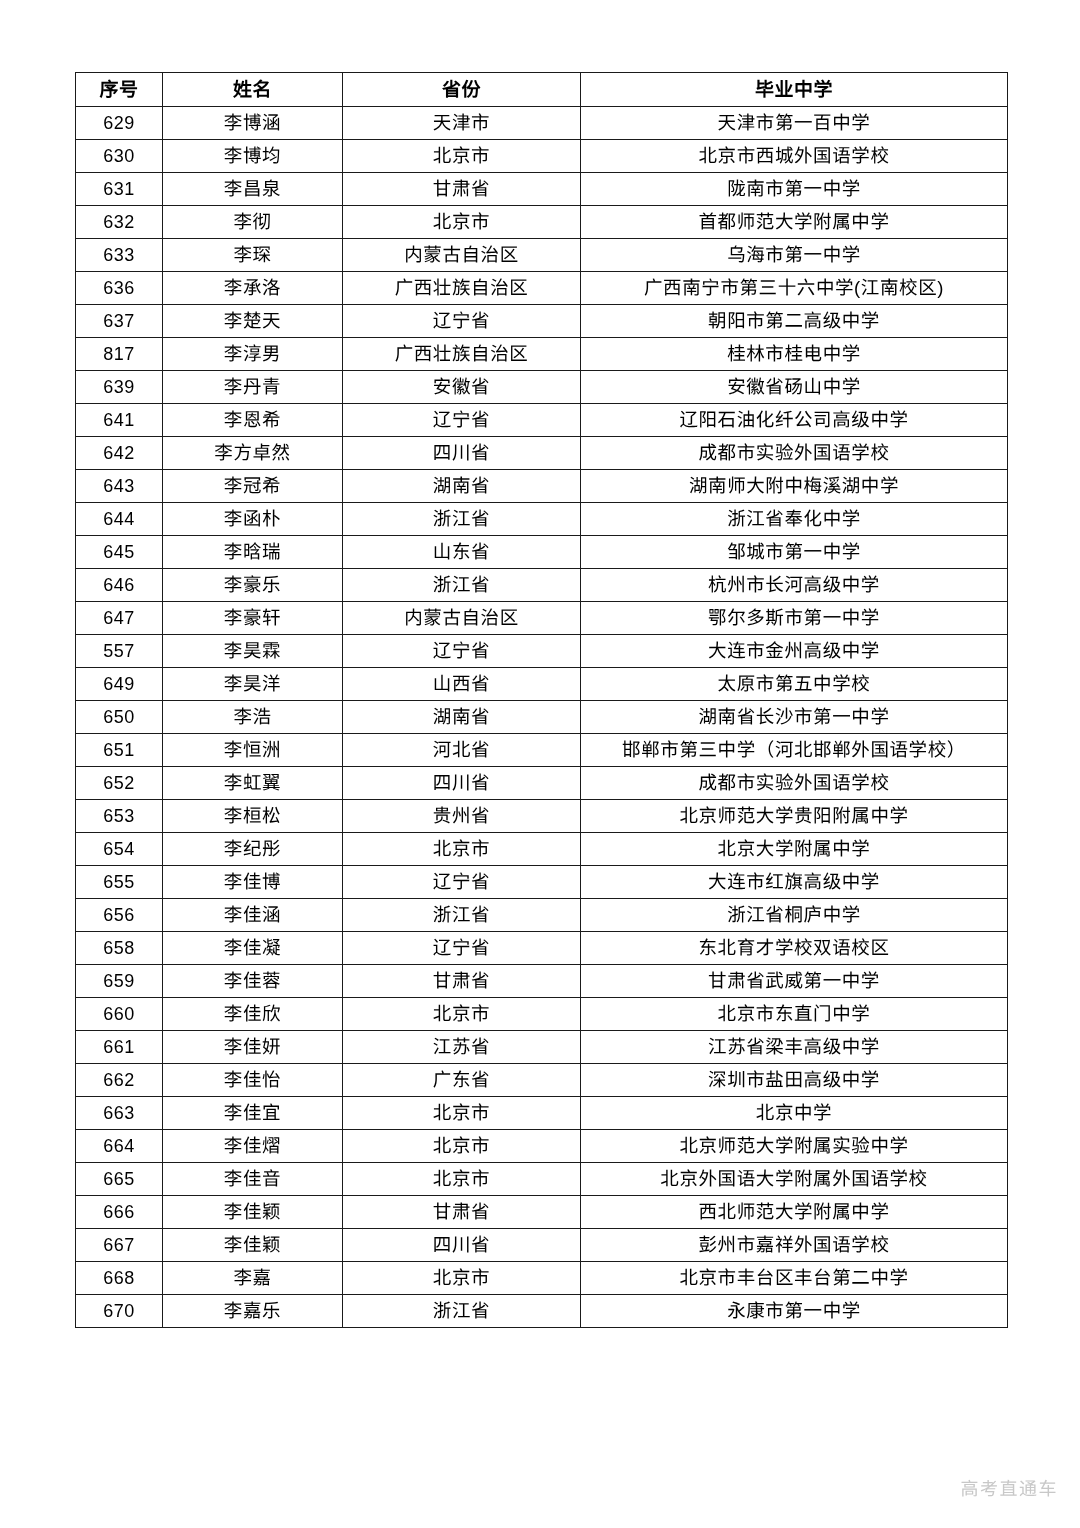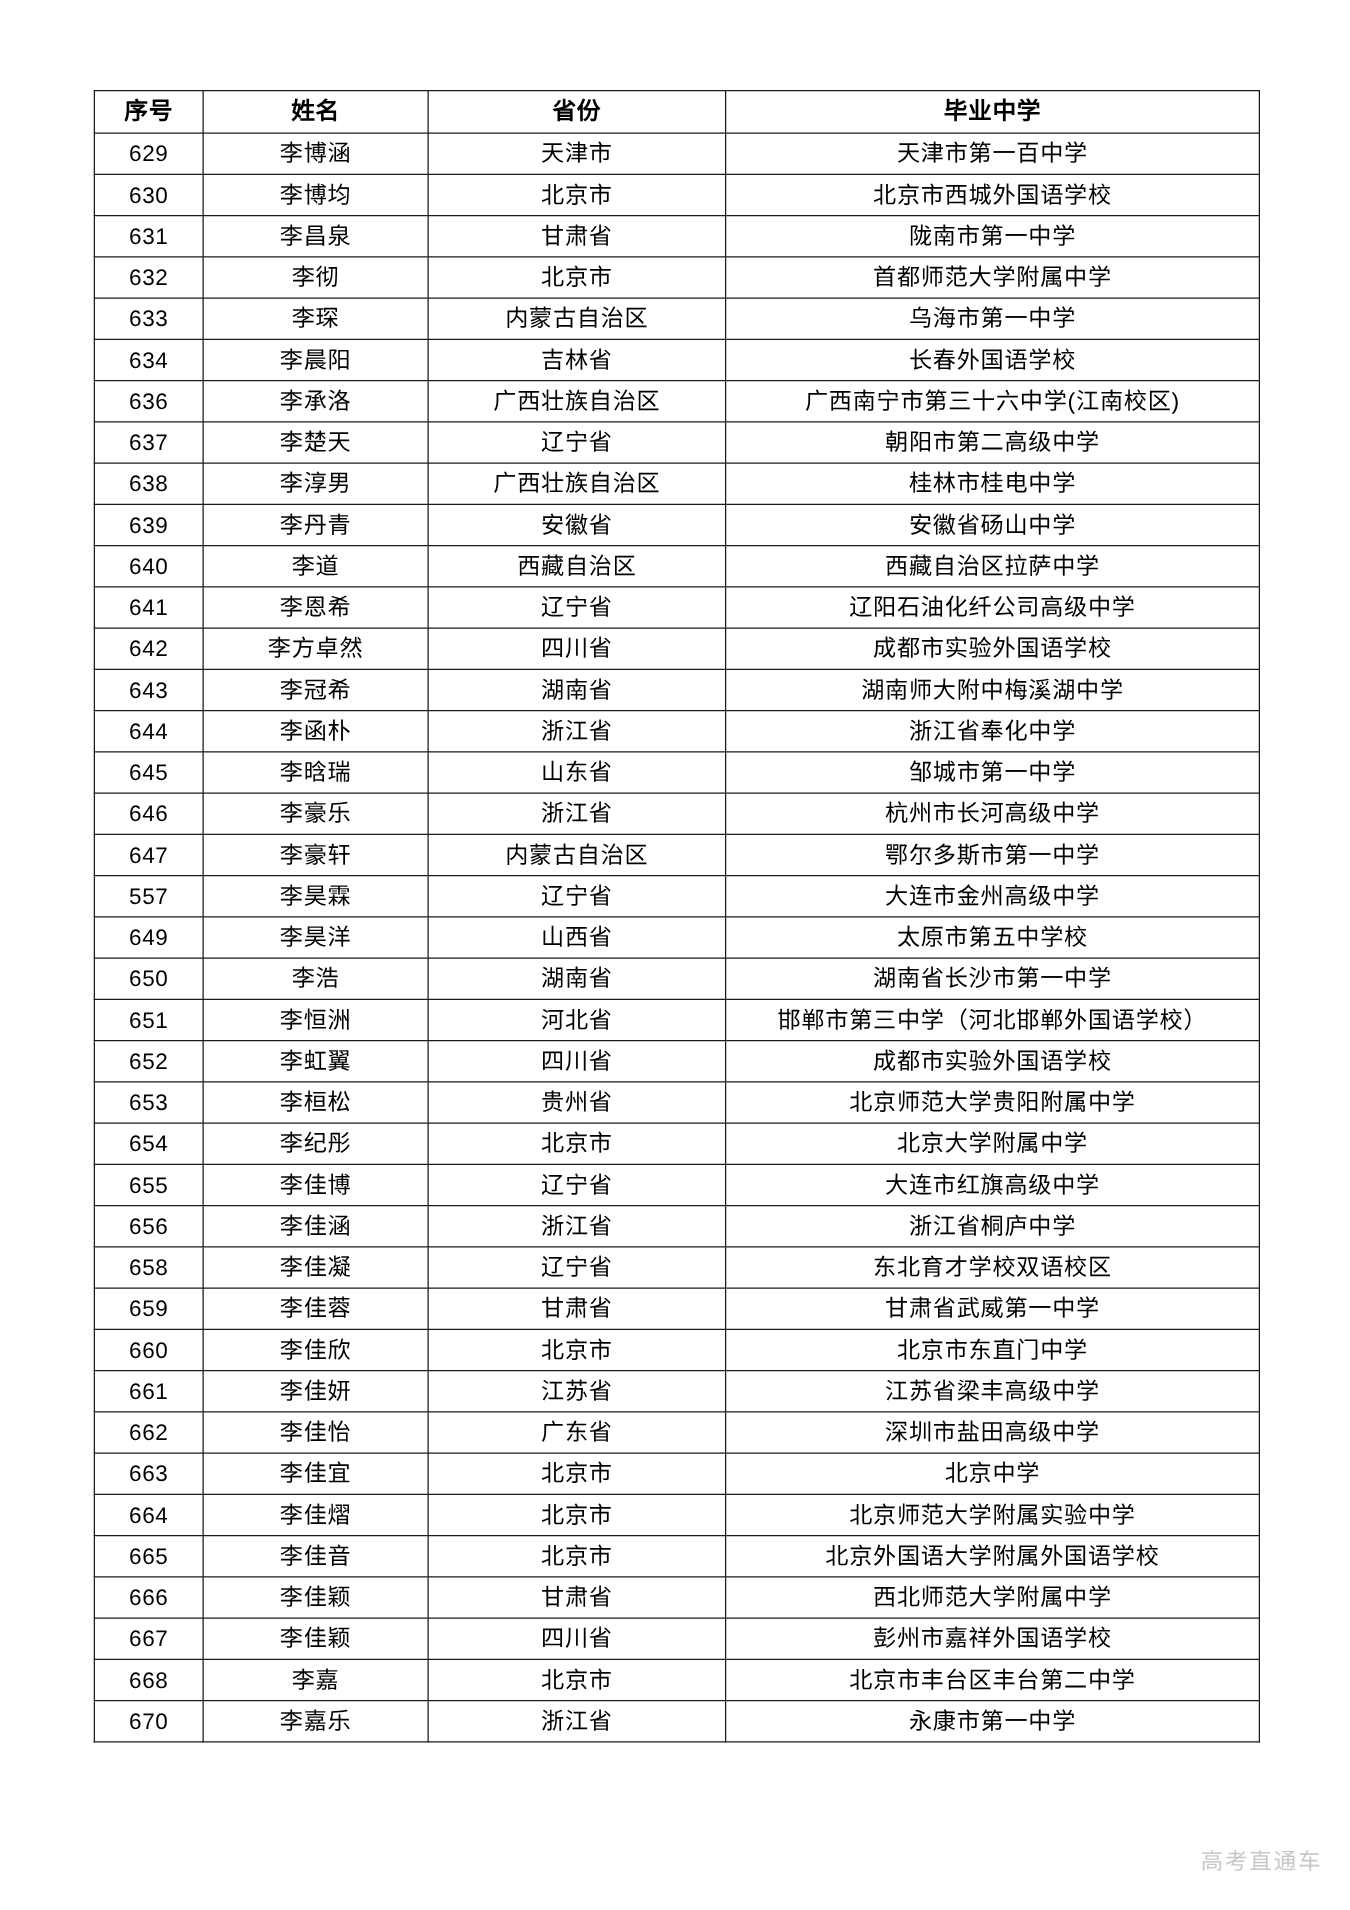--- a/index.html
+++ b/index.html
@@ -132,56 +132,44 @@
           <td class="prov">北京市</td>
           <td class="school">首都师范大学附属中学</td>
         </tr>
         <tr>
           <td class="idx">633</td>
           <td class="name">李琛</td>
           <td class="prov">内蒙古自治区</td>
           <td class="school">乌海市第一中学</td>
         </tr>
         <tr>
-          <td class="idx">634</td>
-          <td class="name">李晨阳</td>
-          <td class="prov">吉林省</td>
-          <td class="school">长春外国语学校</td>
-        </tr>
-        <tr>
           <td class="idx">636</td>
           <td class="name">李承洛</td>
           <td class="prov">广西壮族自治区</td>
           <td class="school">广西南宁市第三十六中学(江南校区)</td>
         </tr>
         <tr>
           <td class="idx">637</td>
           <td class="name">李楚天</td>
           <td class="prov">辽宁省</td>
           <td class="school">朝阳市第二高级中学</td>
         </tr>
         <tr>
-          <td class="idx">638</td>
+          <td class="idx">817</td>
           <td class="name">李淳男</td>
           <td class="prov">广西壮族自治区</td>
           <td class="school">桂林市桂电中学</td>
         </tr>
         <tr>
           <td class="idx">639</td>
           <td class="name">李丹青</td>
           <td class="prov">安徽省</td>
           <td class="school">安徽省砀山中学</td>
         </tr>
         <tr>
-          <td class="idx">640</td>
-          <td class="name">李道</td>
-          <td class="prov">西藏自治区</td>
-          <td class="school">西藏自治区拉萨中学</td>
-        </tr>
-        <tr>
           <td class="idx">641</td>
           <td class="name">李恩希</td>
           <td class="prov">辽宁省</td>
           <td class="school">辽阳石油化纤公司高级中学</td>
         </tr>
         <tr>
           <td class="idx">642</td>
           <td class="name">李方卓然</td>
           <td class="prov">四川省</td>
           <td class="school">成都市实验外国语学校</td>

